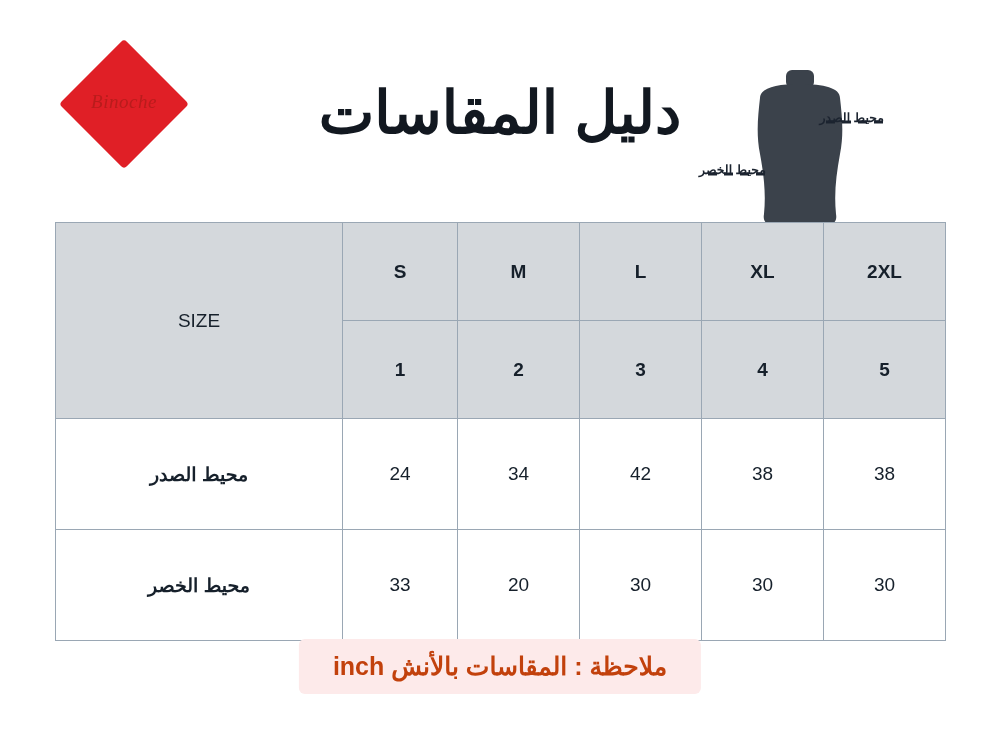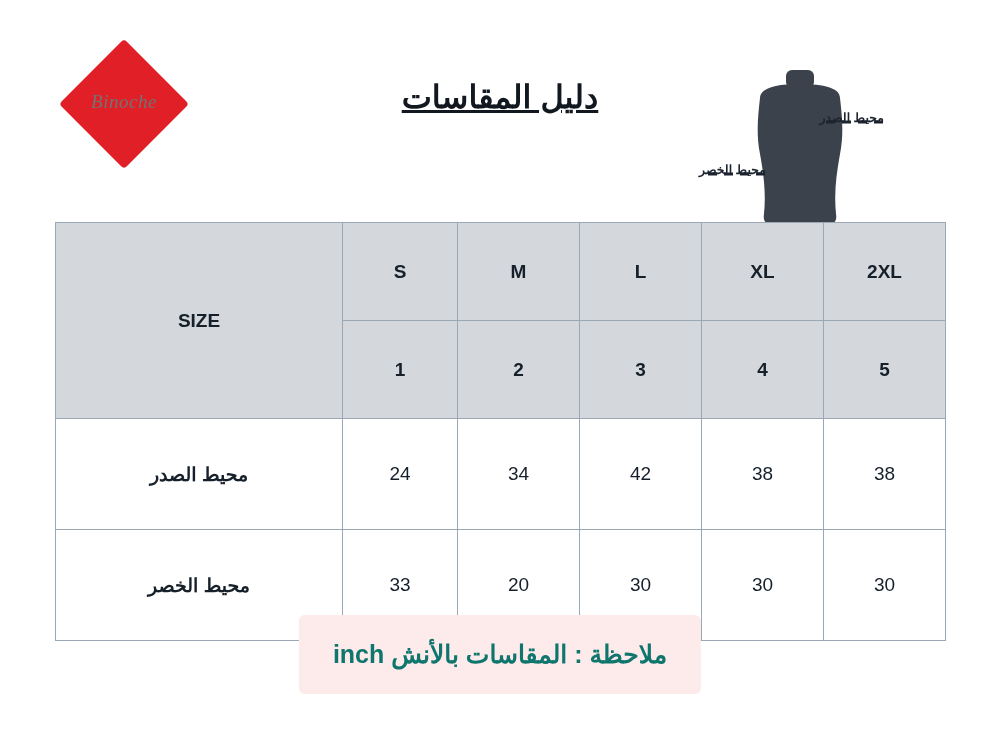--- a/index.html
+++ b/index.html
@@ -41,38 +41,37 @@
     background: #e01f26;
     transform: rotate(45deg);
     border-radius: 4px;
   }
   .logo-text {
     position: absolute;
     left: 0;
     top: 47px;
     width: 120px;
     text-align: center;
-    color: #737373;
+    color: #b91c1c;
     font-family: "Liberation Serif", serif;
     font-style: italic;
     font-size: 19px;
     letter-spacing: 0.5px;
   }
 
   .page-title {
     position: absolute;
     left: 0;
     top: 42px;
     width: 1000px;
     text-align: center;
-    font-size: 32px;
+    font-size: 59px;
     font-weight: bold;
     color: #121820;
     letter-spacing: 0px;
-    text-decoration: underline;
   }
 
   
   .mannequin-area {
     position: absolute;
     right: 110px;
     top: 22px;
     width: 300px;
     height: 200px;
   }
@@ -114,21 +113,21 @@
     height: 95px;
   }
   .num-cell {
     background: #d4d8dc;
     font-weight: bold;
     font-size: 20px;
     height: 95px;
   }
   .label-cell {
     background: #d4d8dc;
-    font-weight: bold;
+    font-weight: normal;
     font-size: 23px;
     width: 285px;
   }
   .row-label {
     font-weight: bold;
     font-size: 23px;
     text-align: center;
   }
   .data-cell {
     height: 108px;
@@ -136,24 +135,24 @@
     background: #ffffff;
   }
 
   
   .note {
     position: absolute;
     left: 50%;
     transform: translateX(-50%);
     bottom: 42px;
     background: #fdeaea;
-    color: #0f766e;
+    color: #c2410c;
     font-size: 25px;
     font-weight: bold;
-    padding: 25px 34px;
+    padding: 13px 34px;
     border-radius: 6px;
     white-space: nowrap;
   }
 </style>
 </head>
 <body>
 
 <div class="header">
 
   <div class="logo-wrap">

